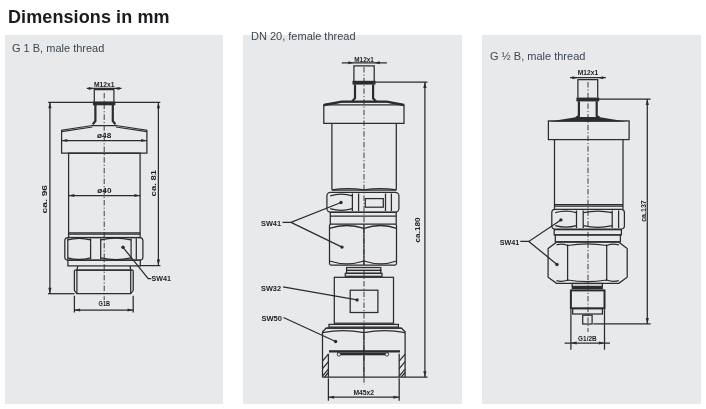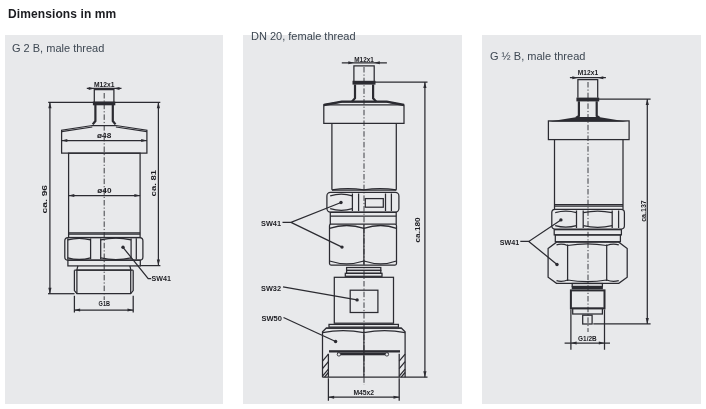--- a/index.html
+++ b/index.html
@@ -1,34 +1,34 @@
 <!DOCTYPE html>
 <html><head>
 <meta charset="utf-8">
 <style>
   html,body{margin:0;padding:0;background:#ffffff;width:706px;height:409px;overflow:hidden;}
   body{font-family:"Liberation Sans",sans-serif;position:relative;-webkit-font-smoothing:antialiased;}
-  .title{position:absolute;left:8px;top:7px;font-size:12px;font-weight:700;color:#1b1c20;letter-spacing:0.1px;}
+  .title{position:absolute;left:8px;top:7px;font-size:18px;font-weight:700;color:#1b1c20;letter-spacing:0.1px;}
   .panel{position:absolute;top:35px;height:369px;background:#e8e9eb;}
   .plabel{position:absolute;font-size:11px;color:#3d4752;}
   svg{position:absolute;left:0;top:0;}
   .ln{stroke:#2b2b31;stroke-width:1.25;fill:none;}
   .tk{stroke:#2b2b31;stroke-width:2.2;fill:none;}
   .tk2{stroke:#2b2b31;stroke-width:2;fill:none;}
   .fl{fill:#2b2b31;stroke:none;}
   .cl{stroke:#2b2b31;stroke-width:0.9;fill:none;stroke-dasharray:5.5 2 1.2 2;}
   text{font-family:"Liberation Sans",sans-serif;font-size:7.9px;font-weight:700;fill:#1d1d22;-webkit-font-smoothing:antialiased;}
 </style>
 </head>
 <body>
 <div class="title">Dimensions in mm</div>
 <div class="panel" style="left:5px;width:218px;"></div>
 <div class="panel" style="left:243px;width:219px;"></div>
 <div class="panel" style="left:482px;width:219px;"></div>
-<div class="plabel" style="left:12px;top:42px;">G 2 B, male thread</div>
+<div class="plabel" style="left:12px;top:42px;">G 1 B, male thread</div>
 <div class="plabel" style="left:251px;top:30px;">DN 20, female thread</div>
 <div class="plabel" style="left:490px;top:50px;">G ½ B, male thread</div>
 <svg width="706" height="409" viewBox="0 0 706 409">
 
 <g>
 <path class="cl" d="M104.2 93 V300"></path>
 
 <line class="ln" x1="48.2" y1="102.3" x2="160.3" y2="102.3"></line>
 
 <line class="ln" x1="49.9" y1="102.3" x2="49.9" y2="293.7"></line>

